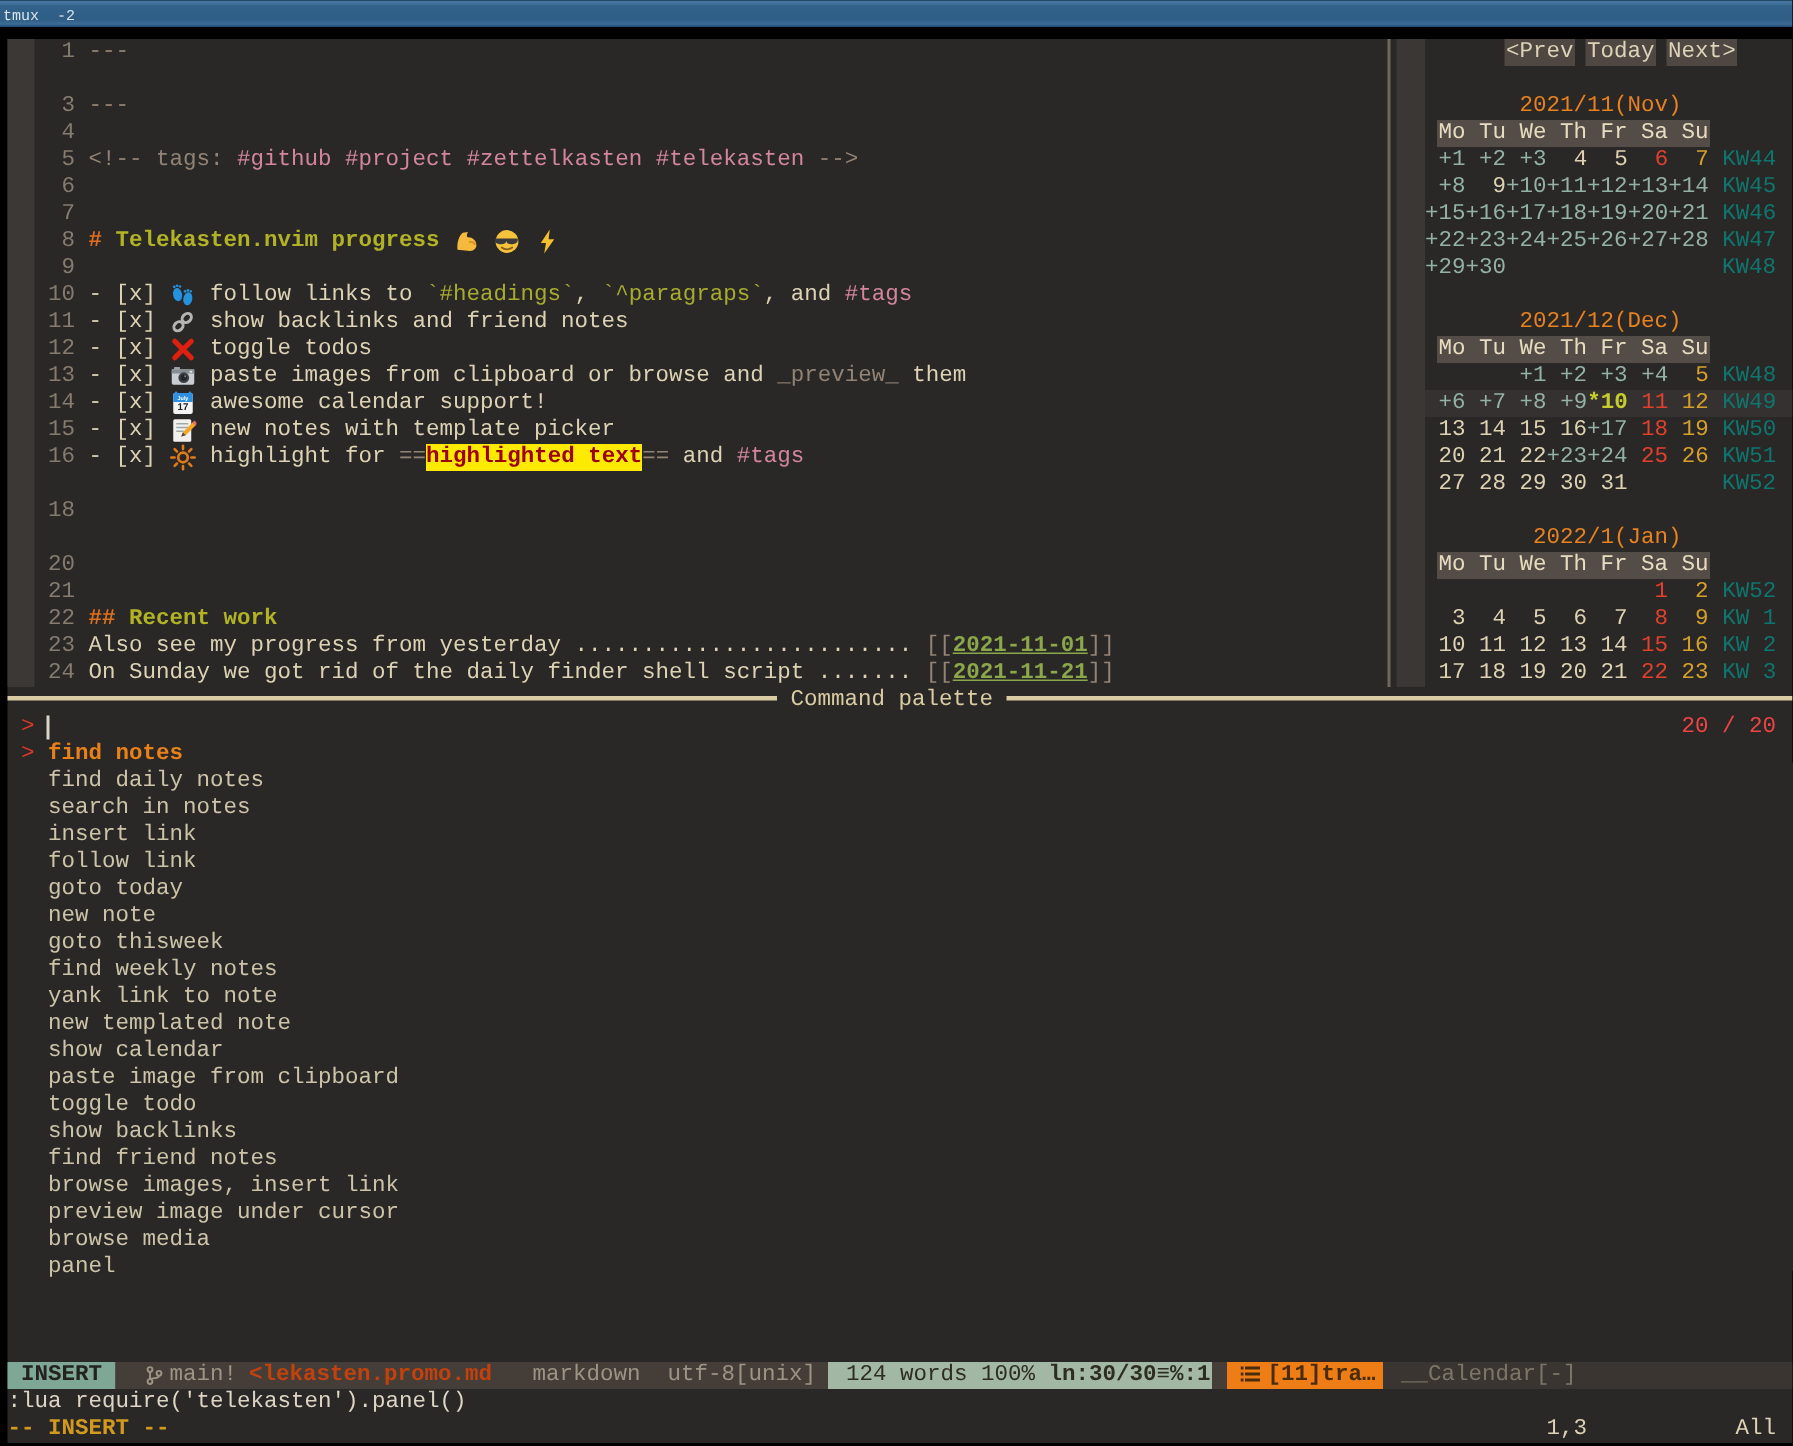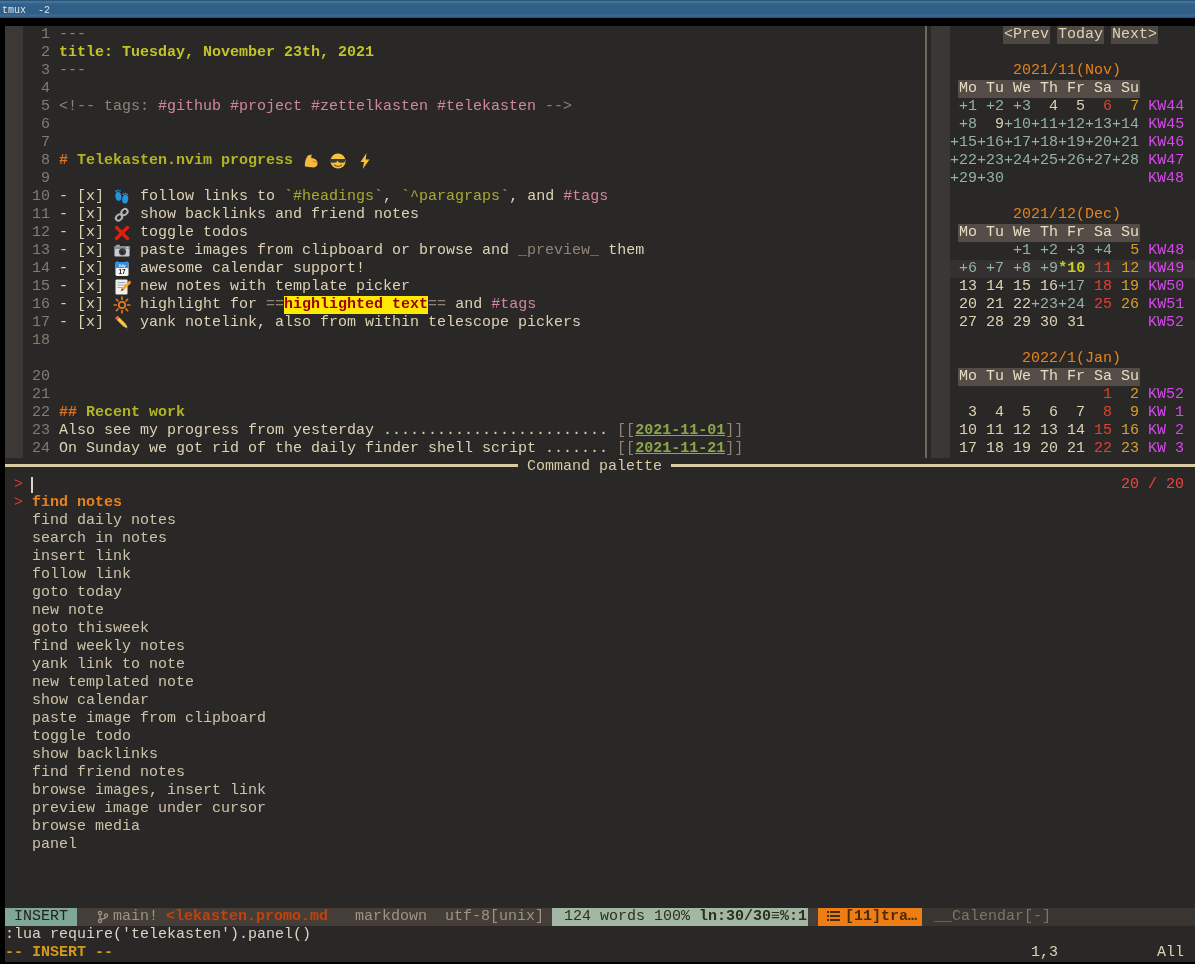--- a/index.html
+++ b/index.html
@@ -12,30 +12,30 @@
 i.ob{color:#dd6f1e;font-weight:bold}
 i.pk{color:#d3869b}
 i.cd{color:#a8ab2e}
 i.lk{color:#d5c4a1;text-decoration:underline}
 i.dt{color:#8ca64a;font-weight:bold;text-decoration:underline}
 i.hl{color:#9d0006;font-weight:bold}
 i.tl{color:#93b1a6}
 i.rd{color:#e2402d}
 i.su{color:#d6a02b}
 i.cd2{color:#c6cd2a;font-weight:bold}
-i.kw{color:#d946ef}
+i.kw{color:#0f766e}
 i.ct{color:#e8821e}
 i.hd{color:#e8dcc0}
 i.bt{color:#ddd3b8}
 i.tan{color:#d9cba2}
 i.selmark{color:#e0392b}
 i.selb{color:#ea8118;font-weight:bold}
 i.it{color:#cdc3a8}
 i.dim{color:#ef4444}
-i.sb{font-weight:normal}
+i.sb{font-weight:bold}
 i.swb{font-weight:bold}
 i.sob{font-weight:bold}
 i.sfb{font-weight:bold}
 i.insb{font-weight:bold}
 i.tmux{font:10px/17px "Liberation Mono",monospace}
 b.e{display:inline-block;width:18px;height:18px;vertical-align:top;position:relative}
 b.e svg{position:absolute;left:0;top:0}
 b.bi,b.bi2{display:inline-block;vertical-align:top;position:relative;top:2px}
 </style></head><body>
 <div id="w">
@@ -56,21 +56,20 @@
 <div style="position:absolute;left:5px;top:464px;width:513px;height:3px;background:#d9cba2;"></div>
 <div style="position:absolute;left:671px;top:464px;width:524px;height:3px;background:#d9cba2;"></div>
 <div style="position:absolute;left:5px;top:908px;width:72px;height:18px;background:#7ea796;"></div>
 <div style="position:absolute;left:77px;top:908px;width:475px;height:18px;background:#453e38;"></div>
 <div style="position:absolute;left:552px;top:908px;width:256px;height:18px;background:#a3b7a5;"></div>
 <div style="position:absolute;left:808px;top:908px;width:10px;height:18px;background:#453e38;"></div>
 <div style="position:absolute;left:818px;top:908px;width:104px;height:18px;background:#ef7d15;"></div>
 <div style="position:absolute;left:922px;top:908px;width:273px;height:18px;background:#3a3530;"></div>
 <div style="position:absolute;left:31px;top:477px;width:2px;height:16px;background:#d8d4c8;"></div>
 <pre style="left:5px;top:26px;color:#ddd2b4"><i class="ln">    1 </i><i class="g">---</i></pre>
-<pre style="left:5px;top:44px;color:#ddd2b4"><i class="ln">    2 </i><i class="yb">title: Tuesday, November 23th, 2021</i></pre>
 <pre style="left:5px;top:62px;color:#ddd2b4"><i class="ln">    3 </i><i class="g">---</i></pre>
 <pre style="left:5px;top:80px;color:#ddd2b4"><i class="ln">    4 </i></pre>
 <pre style="left:5px;top:98px;color:#ddd2b4"><i class="ln">    5 </i><i class="g">&lt;!-- tags: </i><i class="pk">#github #project #zettelkasten #telekasten</i><i class="g"> --&gt;</i></pre>
 <pre style="left:5px;top:116px;color:#ddd2b4"><i class="ln">    6 </i></pre>
 <pre style="left:5px;top:134px;color:#ddd2b4"><i class="ln">    7 </i></pre>
 <pre style="left:5px;top:152px;color:#ddd2b4"><i class="ln">    8 </i><i class="ob">#</i> <i class="hb">Telekasten.nvim progress </i><b class="e"><svg width="18" height="18" viewBox="0 0 18 18">
           <path d="M3 14.5 C2.5 10 4 5 6.5 3.2 L10 2.6 C9 4.2 9 5.5 9.8 6.2 C12.8 6 15.5 8.2 15.6 11.2 C15.7 13.5 14 15.2 11.5 15.4 Z" fill="#f5b93e"></path>
           <path d="M10.5 9.5 C12.5 8.8 14.3 9.6 14.8 11.4" fill="none" stroke="#d98f20" stroke-width="1.1"></path>
         </svg></b> <b class="e"><svg width="18" height="18" viewBox="0 0 18 18">
           <circle cx="9" cy="9" r="7.6" fill="#f5c33b"></circle>
@@ -140,29 +139,20 @@
             <path d="M9 1.2 V3.4"></path>
             <path d="M9 14.6 V16.8"></path>
             <path d="M1.2 9 H3.4"></path>
             <path d="M14.6 9 H16.8"></path>
             <path d="M3.4 3.4 L5 5"></path>
             <path d="M13 13 L14.6 14.6"></path>
             <path d="M14.6 3.4 L13 5"></path>
             <path d="M5 13 L3.4 14.6"></path>
           </g>
         </svg></b> highlight for <i class="g">==</i><i class="hl">highlighted text</i><i class="g">==</i> and <i class="pk">#tags</i></pre>
-<pre style="left:5px;top:314px;color:#ddd2b4"><i class="ln">   17 </i>- [x] <b class="e"><svg width="18" height="18" viewBox="0 0 18 18">
-          <g transform="rotate(-45 9 9)">
-            <rect x="7.4" y="0.5" width="3.8" height="2.8" rx="1" fill="#e85d5d"></rect>
-            <rect x="7.4" y="3.3" width="3.8" height="9.2" fill="#f6b423"></rect>
-            <rect x="8.6" y="3.3" width="1.4" height="9.2" fill="#fcd34d"></rect>
-            <path d="M7.4 12.5 L9.3 17 L11.2 12.5 Z" fill="#e8c48f"></path>
-            <path d="M8.7 15.6 L9.3 17 L9.9 15.6 Z" fill="#333"></path>
-          </g>
-        </svg></b> yank notelink, also from within telescope pickers</pre>
 <pre style="left:5px;top:332px;color:#ddd2b4"><i class="ln">   18 </i></pre>
 <pre style="left:5px;top:368px;color:#ddd2b4"><i class="ln">   20 </i></pre>
 <pre style="left:5px;top:386px;color:#ddd2b4"><i class="ln">   21 </i></pre>
 <pre style="left:5px;top:404px;color:#ddd2b4"><i class="ln">   22 </i><i class="ob">##</i> <i class="hb">Recent work</i></pre>
 <pre style="left:5px;top:422px;color:#ddd2b4"><i class="ln">   23 </i>Also see my progress from yesterday ......................... <i class="g">[[</i><i class="dt">2021-11-01</i><i class="g">]]</i></pre>
 <pre style="left:5px;top:440px;color:#ddd2b4"><i class="ln">   24 </i>On Sunday we got rid of the daily finder shell script ....... <i class="g">[[</i><i class="dt">2021-11-21</i><i class="g">]]</i></pre>
 <pre style="left:932px;top:26px;color:#ded2b2">        <i class="bt">&lt;Prev</i> <i class="bt">Today</i> <i class="bt">Next&gt;</i></pre>
 <pre style="left:932px;top:62px;color:#ded2b2">         <i class="ct">2021/11(Nov)</i></pre>
 <pre style="left:932px;top:80px;color:#ded2b2">   <i class="hd">Mo Tu We Th Fr Sa Su</i></pre>
 <pre style="left:932px;top:98px;color:#ded2b2">   <i class="tl">+1</i> <i class="tl">+2</i> <i class="tl">+3</i>  4  5  <i class="rd">6</i>  <i class="su">7</i> <i class="kw">KW44</i></pre>

